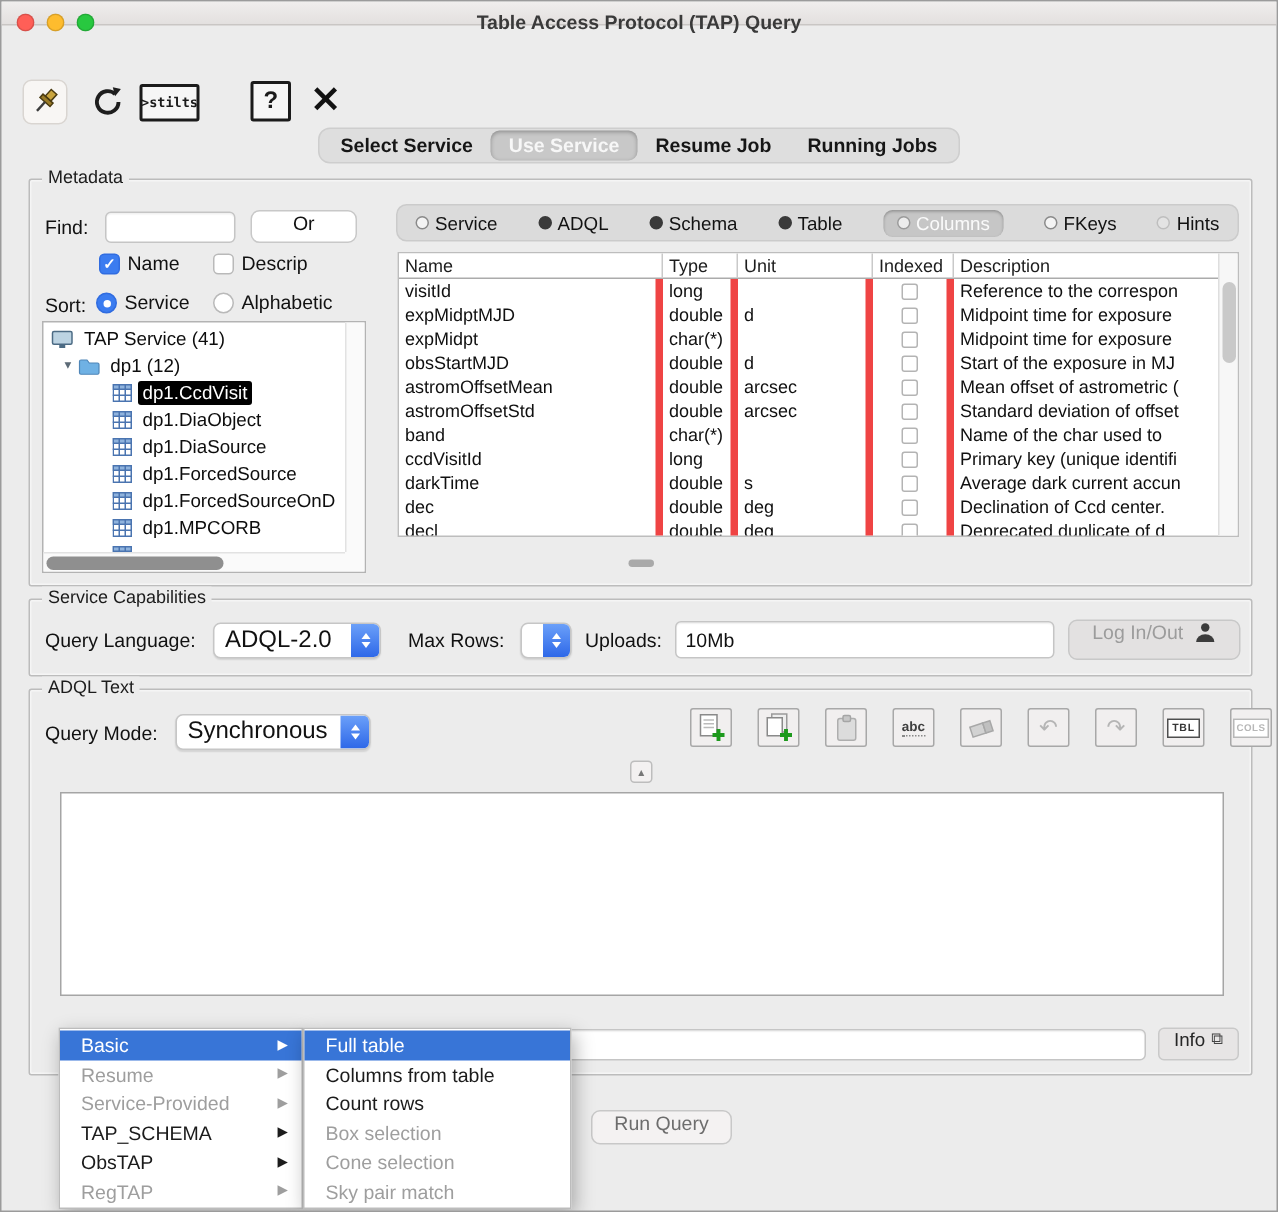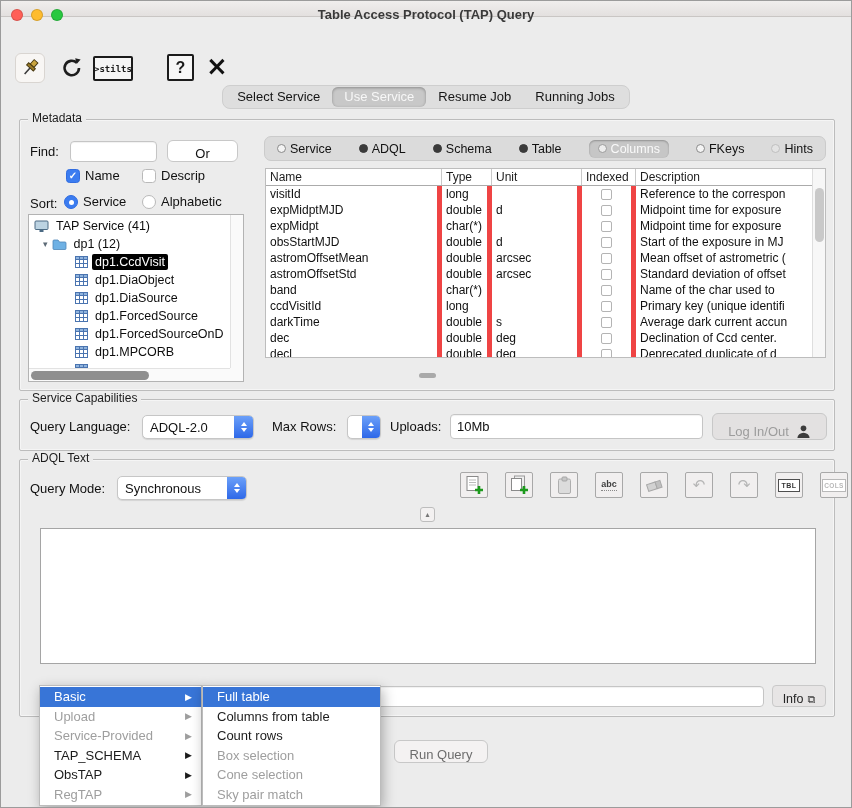--- a/index.html
+++ b/index.html
@@ -19,37 +19,37 @@
   .tbtn.reload{left:56px;top:36px;width:30px;height:30px}
   .tbtn.stilts{left:92px;top:39px;width:40px;height:25px;border:2px solid #1b1b1b;border-radius:2px;
     font-family:"DejaVu Sans Mono",monospace;font-size:9px;font-weight:bold;color:#1b1b1b;background:#f6f6f6}
   .tbtn.help{left:166px;top:37px;width:27px;height:27px;border:2px solid #1b1b1b;border-radius:2px;
     font-size:16px;font-weight:bold;color:#1b1b1b;background:#f6f6f6}
   .tbtn.close{left:202px;top:34px;width:28px;height:30px;font-size:26px;font-weight:bold;color:#111;
     font-family:"DejaVu Sans",sans-serif}
   
   .tabrow{position:absolute;top:84px;left:0;right:0;display:flex;justify-content:center}
   .tabs{display:flex;align-items:center;background:#dedede;border:1px solid #cecece;border-radius:8px;height:24px;padding:0 2px}
-  .tab{padding:0 12px;font-size:13px;font-weight:normal;color:#161616;line-height:20px;border-radius:6px}
+  .tab{padding:0 12px;font-size:13px;font-weight:bold;color:#161616;line-height:20px;border-radius:6px}
   .tab.sel{background:#c8c8c8;color:#f7f7f7;box-shadow:inset 0 1px 3px rgba(0,0,0,.3)}
   
   .fs{position:absolute;border:1px solid #bcbcbc;border-radius:2px;box-shadow:inset 0 0 0 1px #f5f5f5}
   .legend{position:absolute;top:-9px;left:8px;background:#ececec;padding:0 4px;font-size:12px;color:#1c1c1c;z-index:2}
   #metadata-fs{left:18px;top:118px;width:816px;height:272px}
   #caps-fs{left:18px;top:398px;width:816px;height:52px}
   #adql-fs{left:18px;top:458px;width:816px;height:258px}
   .lbl{position:absolute;font-size:13px;color:#111;white-space:nowrap}
   
   .tf{position:absolute;background:#fff;border:1px solid #c5c5c5;border-radius:4px;
     font:13px "Liberation Sans",sans-serif;padding:0 6px;color:#111;box-shadow:inset 0 1px 1px rgba(0,0,0,.06)}
-  .btn{position:absolute;display:flex;align-items:flex-end;justify-content:center;background:#fff;
+  .btn{position:absolute;display:flex;align-items:flex-start;justify-content:center;background:#fff;
     border:1px solid #c8c8c8;border-radius:6px;font-size:13px;color:#111}
   .combo{position:absolute;display:flex;align-items:stretch;background:#fff;border:1px solid #c6c6c6;
     border-radius:5px;box-shadow:0 1px 1px rgba(0,0,0,.1);overflow:hidden}
-  .combo .val{flex:1;display:flex;align-items:center;padding:0 7px;font-size:13px;color:#111;white-space:nowrap}
+  .combo .val{flex:1;display:flex;align-items:center;padding:0 7px;font-size:16px;color:#111;white-space:nowrap}
   .step{width:19px;background:linear-gradient(#6ba0f9,#2e68e8);display:flex;flex-direction:column;
     align-items:center;justify-content:center;gap:2px}
   .caru{width:0;height:0;border-left:3.5px solid transparent;border-right:3.5px solid transparent;border-bottom:4px solid #fff}
   .card{width:0;height:0;border-left:3.5px solid transparent;border-right:3.5px solid transparent;border-top:4px solid #fff}
   
   .ckrow{position:absolute;display:flex;align-items:center;gap:5px}
   .cbx{width:14px;height:14px;border-radius:3.5px;border:1px solid #b9b9b9;background:#fff;display:flex;
     align-items:center;justify-content:center;font-size:10px;font-weight:bold;color:#fff}
   .cbx.on{background:#3b7cf0;border-color:#306ce0}
   .rad{width:14px;height:14px;border-radius:50%;border:1px solid #b9b9b9;background:#fff;position:relative}
@@ -563,21 +563,21 @@
   <div class="btn runbtn">
     <span>Run Query</span>
   </div>
 
   <div class="menu" id="menu-main">
     <div class="mi hl">
       <span>Basic</span>
       <span class="arr">▶</span>
     </div>
     <div class="mi dis">
-      <span>Upload</span>
+      <span>Resume</span>
       <span class="arr">▶</span>
     </div>
     <div class="mi dis">
       <span>Service-Provided</span>
       <span class="arr">▶</span>
     </div>
     <div class="mi">
       <span>TAP_SCHEMA</span>
       <span class="arr">▶</span>
     </div>

